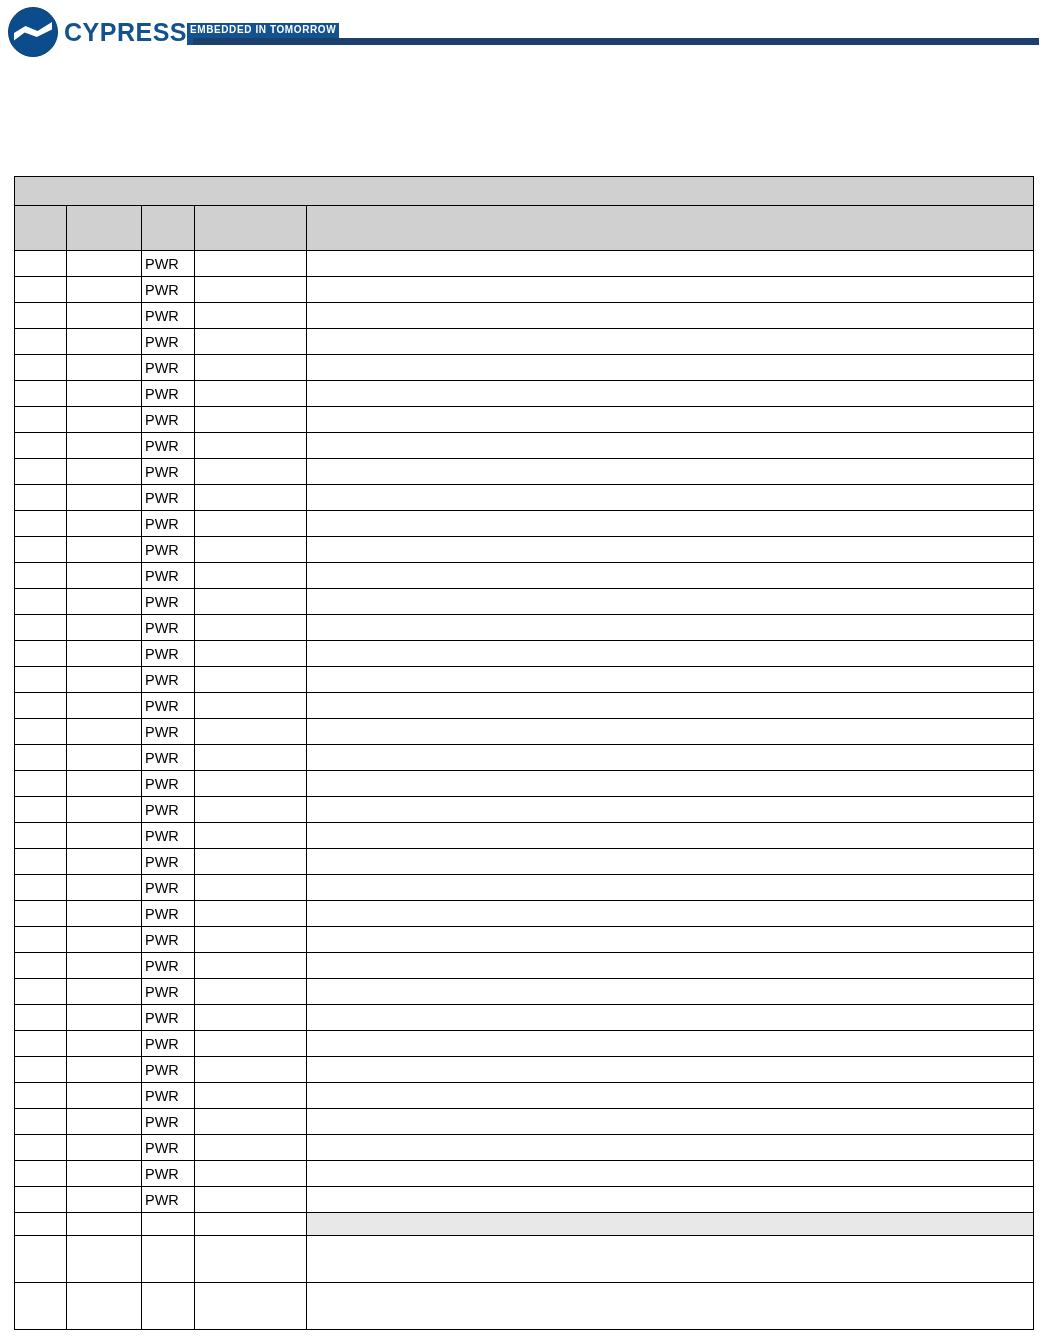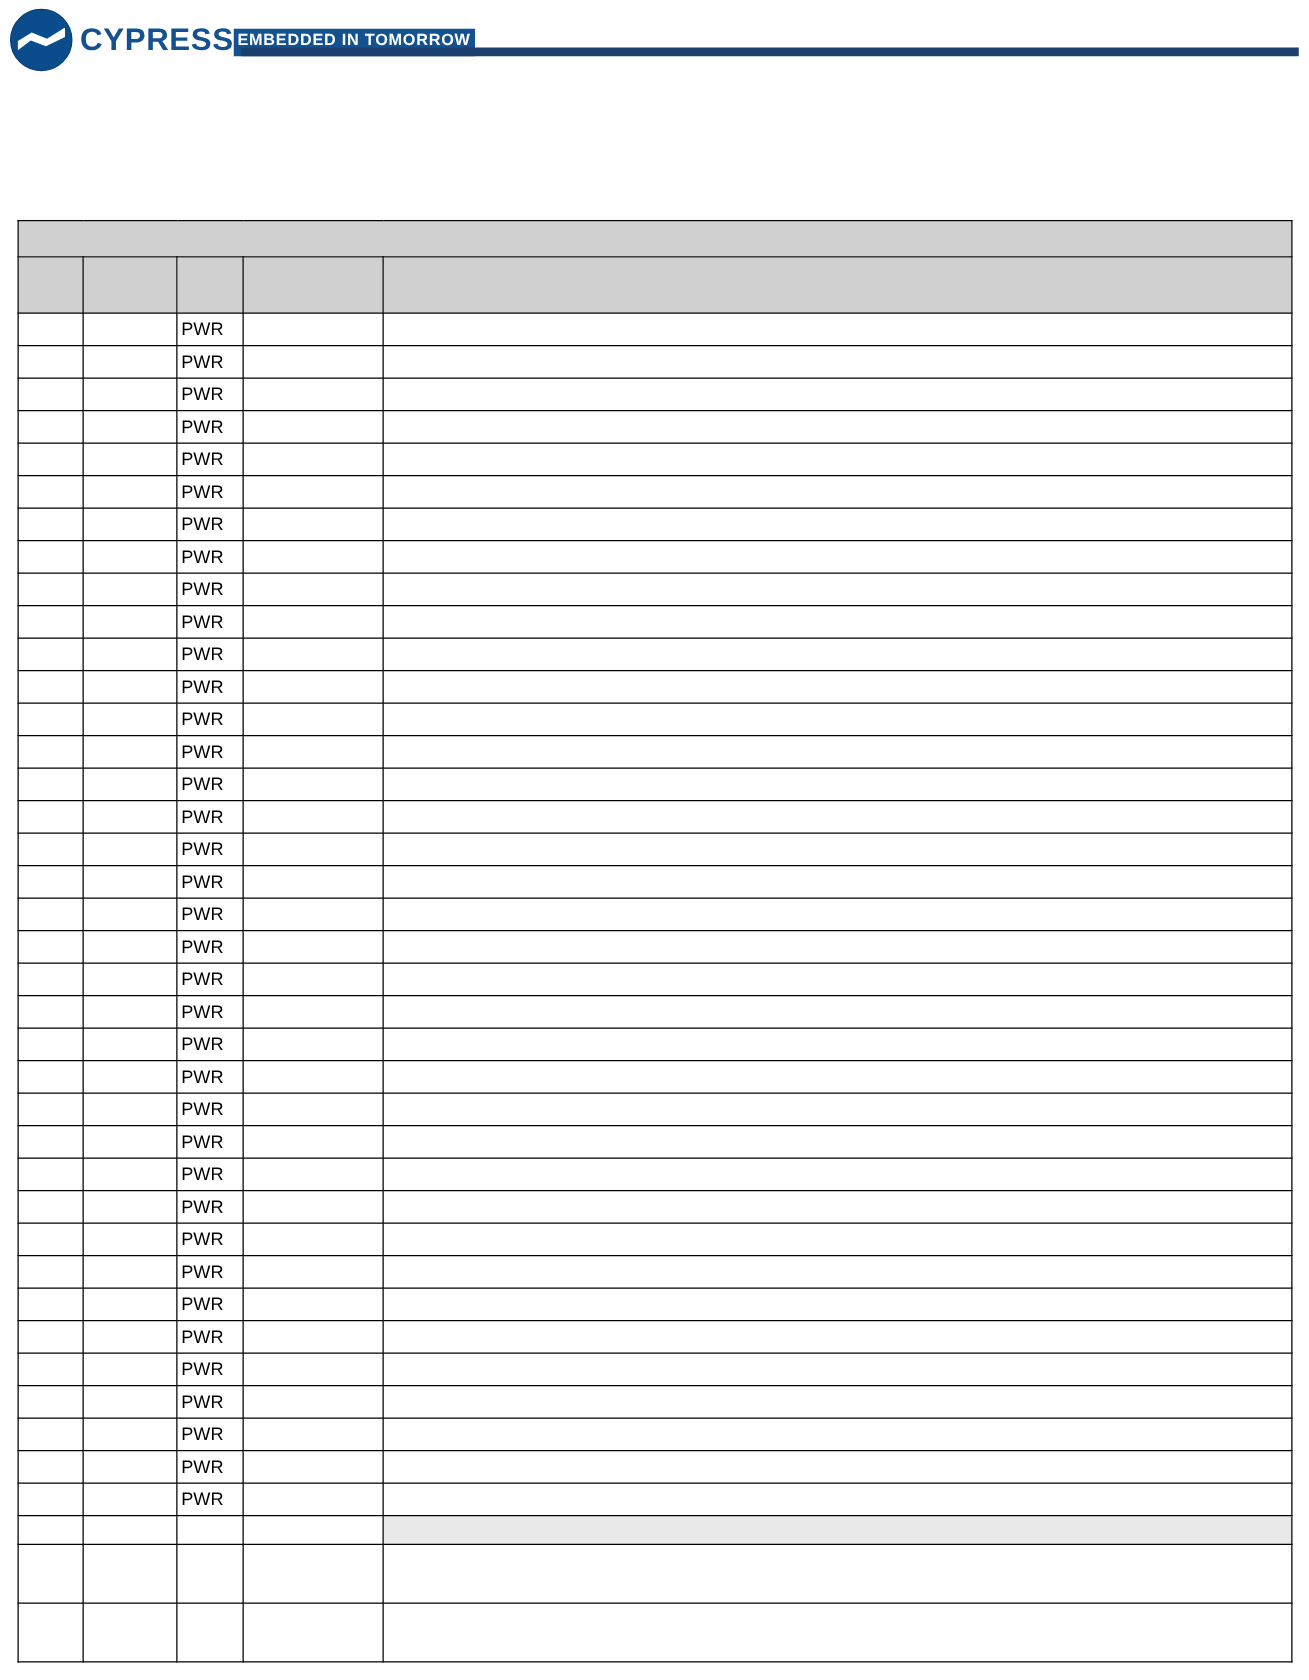--- a/index.html
+++ b/index.html
@@ -59,21 +59,21 @@
     font-weight: bold;
     font-size: 25px;
     letter-spacing: 0.5px;
     color: #14528f;
     line-height: 1;
   }
   .logo-tag {
     margin-top: 3px;
     background: #14528f;
     color: #ffffff;
-    font-size: 13px;
+    font-size: 10px;
     font-weight: bold;
     letter-spacing: 0.6px;
     padding: 2px 3px 2px 3px;
     line-height: 1;
     white-space: nowrap;
   }
   .header-rule {
     position: absolute;
     left: 193px;
     right: 8px;

